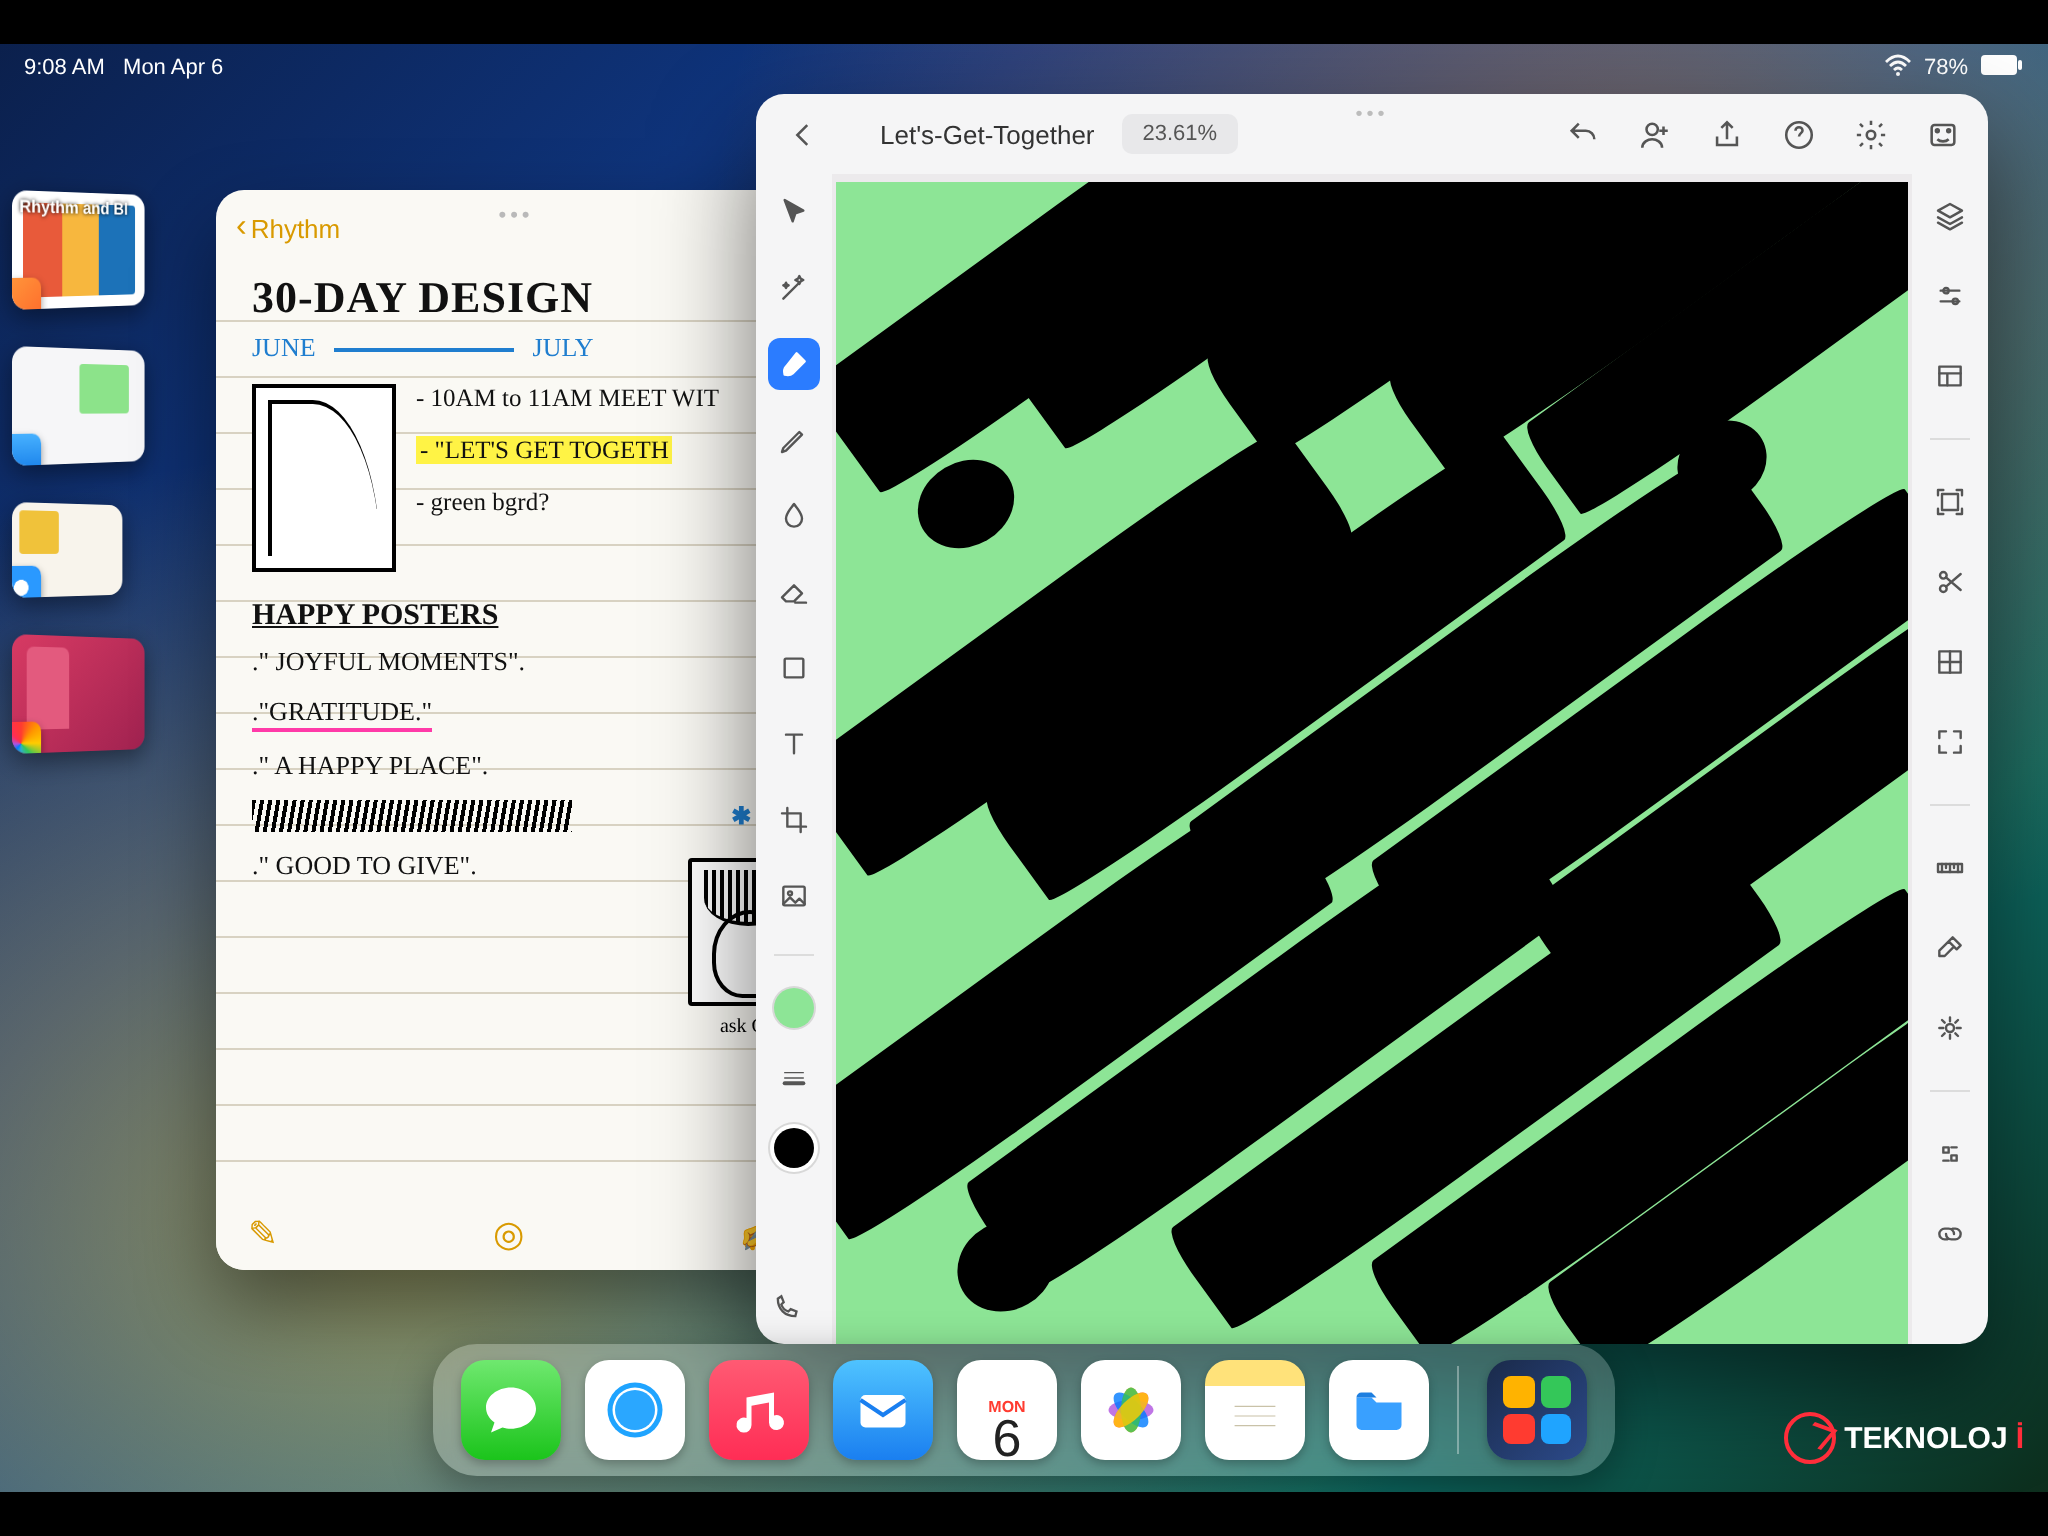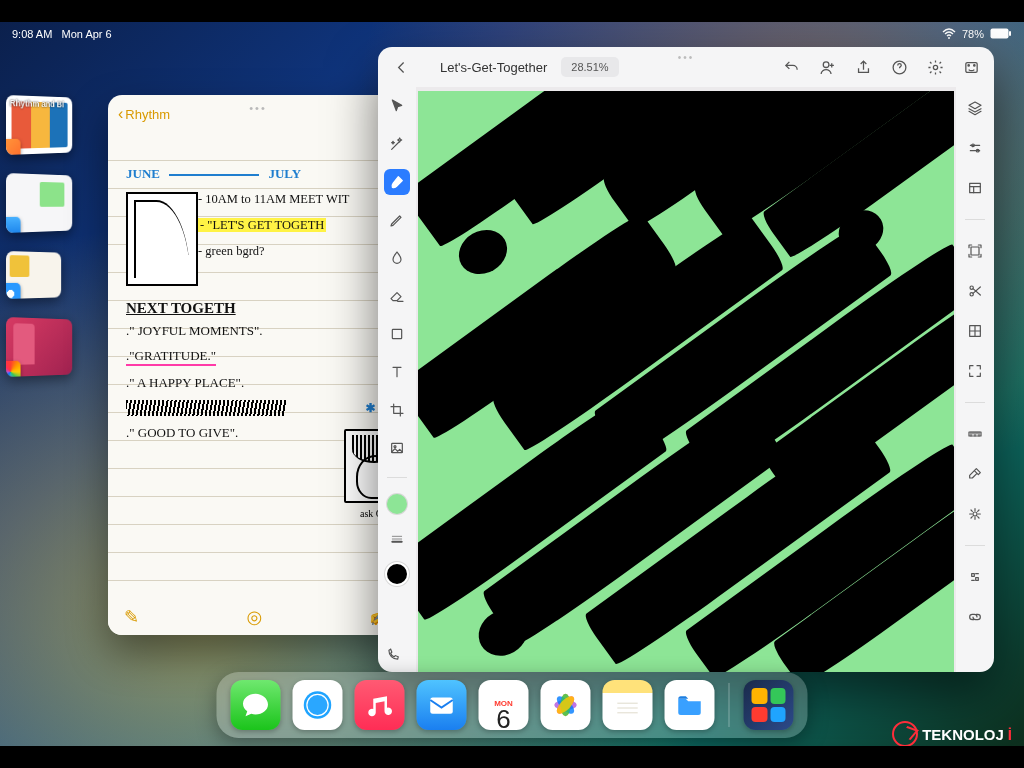--- a/index.html
+++ b/index.html
@@ -43,23 +43,23 @@
   .bg-photoapp { background:conic-gradient(#ff3b30,#ff9500,#ffcc00,#34c759,#30b0c7,#007aff,#af52de,#ff2d55,#ff3b30); border-radius:5px; }
 
   
   .notes-window { position:absolute; left:108px; top:95px; width:300px; height:540px; background:#faf9f4; border-radius:14px; box-shadow:0 18px 40px rgba(0,0,0,0.45); overflow:hidden; }
   .notes-titlebar { height:38px; display:flex; align-items:center; padding:0 10px; font-size:13px; color:#d99a00; }
   .notes-titlebar .dots { position:absolute; left:50%; top:7px; transform:translateX(-50%); color:#b9b9b9; letter-spacing:2px; font-size:11px; }
   .notes-titlebar .chev { font-size:16px; margin-right:2px; }
   .notes-body { padding:4px 12px 8px 18px; position:relative; height:calc(100% - 74px); background:
       repeating-linear-gradient(#faf9f4,#faf9f4 27px,#d8d2c2 27px,#d8d2c2 28px); }
   .notes-body h1 { font-family:"Marker Felt","Comic Sans MS",cursive; font-weight:900; font-size:22px; line-height:1.05; letter-spacing:0.5px; color:#111; }
-  .month-row { margin-top:6px; font-family:"Marker Felt",cursive; color:#1f7ecf; font-size:13px; font-weight:700; }
+  .month-row { margin-top:6px; font-family:"Marker Felt",cursive; color:#1f7ecf; font-size:13px; font-weight:400; }
   .month-row .line { display:inline-block; border-bottom:2px solid #1f7ecf; width:90px; vertical-align:middle; margin:0 6px; }
-  .notes-cols { display:flex; margin-top:10px; }
+  .notes-cols { display:flex; gap:10px; margin-top:10px; }
   .sketch-box { width:72px; height:94px; border:2px solid #000; background:#fff; position:relative; }
   .sketch-box::before { content:""; position:absolute; inset:6px; border:2px solid #000; border-radius:0 60% 0 0 / 0 100% 0 0; border-right:none; border-bottom:none; }
   .note-lines { flex:1; font-family:"Marker Felt",cursive; font-size:12.5px; color:#111; }
   .note-lines div { margin-bottom:11px; white-space:nowrap; }
   .hl { background:#fff345; padding:0 2px; }
   .section-label { margin-top:14px; font-family:"Marker Felt",cursive; font-weight:900; font-size:15px; color:#111; text-decoration:underline; }
   .poster-list { font-family:"Marker Felt",cursive; font-size:13px; color:#111; margin-top:6px; }
   .poster-list div { margin-bottom:9px; }
   .poster-list .pink-u { border-bottom:2px solid #ff3aa8; display:inline-block; }
   .scribble { margin-top:4px; height:16px; background:repeating-linear-gradient(100deg,#000 0 2px,transparent 2px 4px); width:160px; }
@@ -107,21 +107,21 @@
   .app-cal .dow { font-size:8px; color:#ff3b30; font-weight:700; margin-top:20px;}
   .app-cal .dnum { font-size:26px; font-weight:400; color:#222; line-height:0.9; }
   .app-photos { background:#fff; }
   .app-notes { background:linear-gradient(180deg,#ffe27a 0 26%,#fff 26%); }
   .app-files { background:#fff; }
   .app-fresco { background:linear-gradient(135deg,#1a2a4a,#2c4a8a); }
   .app-fresco .grid4 { width:34px; height:34px; display:grid; grid-template:1fr 1fr/1fr 1fr; gap:3px;}
   .app-fresco .grid4 span{ border-radius:4px;}
 
   
-  .watermark { position:absolute; right:12px; bottom:21px; color:#fff; font-size:15px; font-weight:600; display:flex; align-items:center; gap:4px; z-index:60;}
+  .watermark { position:absolute; right:12px; bottom:36px; color:#fff; font-size:15px; font-weight:600; display:flex; align-items:center; gap:4px; z-index:60;}
   .watermark .logo { width:26px; height:26px; border:2px solid #ff2d3a; border-radius:50%; position:relative;}
   .watermark .logo::before{content:"";position:absolute;left:9px;top:4px;width:10px;height:10px;border-top:2px solid #ff2d3a;border-right:2px solid #ff2d3a;transform:rotate(20deg) skewX(-20deg);}
   .watermark .i-dot{color:#ff2d3a;}
 </style>
 </head>
 <body>
 
 <div class="letterbox-top"></div>
 <div class="letterbox-bottom"></div>
 
@@ -164,36 +164,36 @@
 </div>
 
 <div class="notes-window">
   <div class="notes-titlebar">
     <span class="dots">•••</span>
     <span class="chev">‹</span>
     <span>Rhythm</span>
   </div>
   <div class="notes-body">
     <h1>
-      <br>
+      <span>30-DAY DESIGN</span><br>
     </h1>
     <div class="month-row">
       <span>JUNE</span>
       <span class="line"></span>
       <span>JULY</span>
     </div>
     <div class="notes-cols">
       <div class="sketch-box"></div>
       <div class="note-lines">
         <div>- 10AM to 11AM MEET WIT</div>
         <div><span class="hl">- "LET'S GET TOGETH</span></div>
         <div>- green bgrd?</div>
       </div>
     </div>
-    <div class="section-label">NEXT TOGETH</div>
+    <div class="section-label">HAPPY POSTERS</div>
     <div class="star">✱ post</div>
     <div class="face-sketch"></div>
     <div class="poster-list">
       <div>." JOYFUL MOMENTS".</div>
       <div><span class="pink-u">."GRATITUDE."</span></div>
       <div>." A HAPPY PLACE".</div>
       <div class="scribble"></div>
       <div>." GOOD TO GIVE".</div>
     </div>
     <div class="ask">ask Oliva</div>
@@ -207,21 +207,21 @@
 
 <div class="draw-window">
   <div class="draw-titlebar">
     <span class="dots">•••</span>
     <div class="tb-btn">
         <svg viewBox="0 0 24 24">
           <path d="M15 5 8 12l7 7"></path>
         </svg>
       </div>
     <div class="doc-title">Let's-Get-Together</div>
-    <div class="zoom-pill">28.51%</div>
+    <div class="zoom-pill">23.61%</div>
     <div class="tb-spacer"></div>
     <div class="tb-btn">
         <svg viewBox="0 0 24 24">
           <path d="M9 14 4 9l5-5M4 9h10a6 6 0 016 6v0"></path>
         </svg>
       </div>
     <div class="tb-btn">
         <svg viewBox="0 0 24 24">
           <circle cx="10" cy="8" r="4"></circle>
           <path d="M3 21c0-4 4-6 7-6s7 2 7 6M18 6v6M15 9h6"></path>

